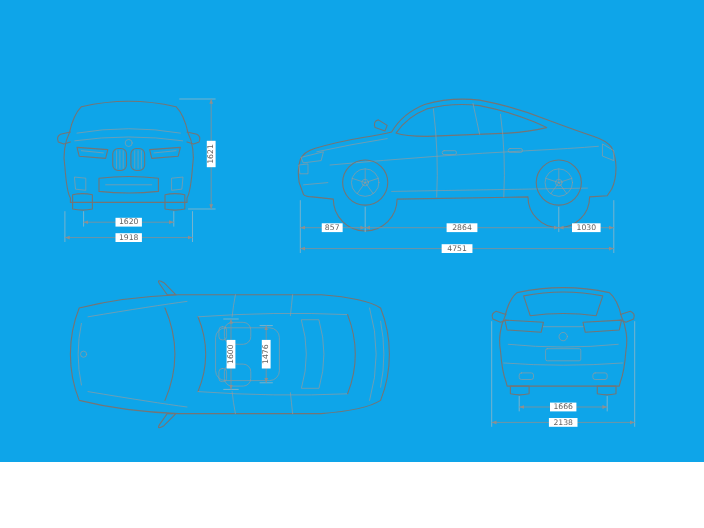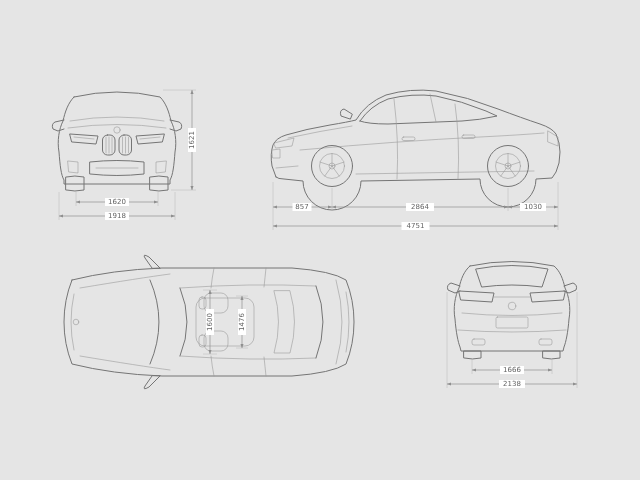--- a/index.html
+++ b/index.html
@@ -1,16 +1,16 @@
 <!DOCTYPE html>
 <html><head>
 <meta charset="utf-8">
 <style>
   html,body{margin:0;padding:0;background:#ffffff;}
-  .page{position:relative;width:640px;height:480px;background:#e5e5e5;overflow:hidden;font-family:"DejaVu Sans",sans-serif;}
+  .page{position:relative;width:640px;height:420px;background:#0ea5e9;overflow:hidden;font-family:"DejaVu Sans",sans-serif;}
   svg{display:block;}
   .car{fill:none;stroke:#757575;stroke-width:1;stroke-linecap:round;stroke-linejoin:round;}
   .car2{fill:none;stroke:#9a9a9a;stroke-width:.6;stroke-linecap:round;stroke-linejoin:round;}
   .dim{fill:none;stroke:#8f8f8f;stroke-width:.7;}
   .ext{fill:none;stroke:#bdbdbd;stroke-width:.55;}
   .lbg{fill:#ffffff;}
   .dtx{fill:#636363;font-size:7px;font-family:"DejaVu Sans",sans-serif;}
 </style>
 </head>
 <body>

